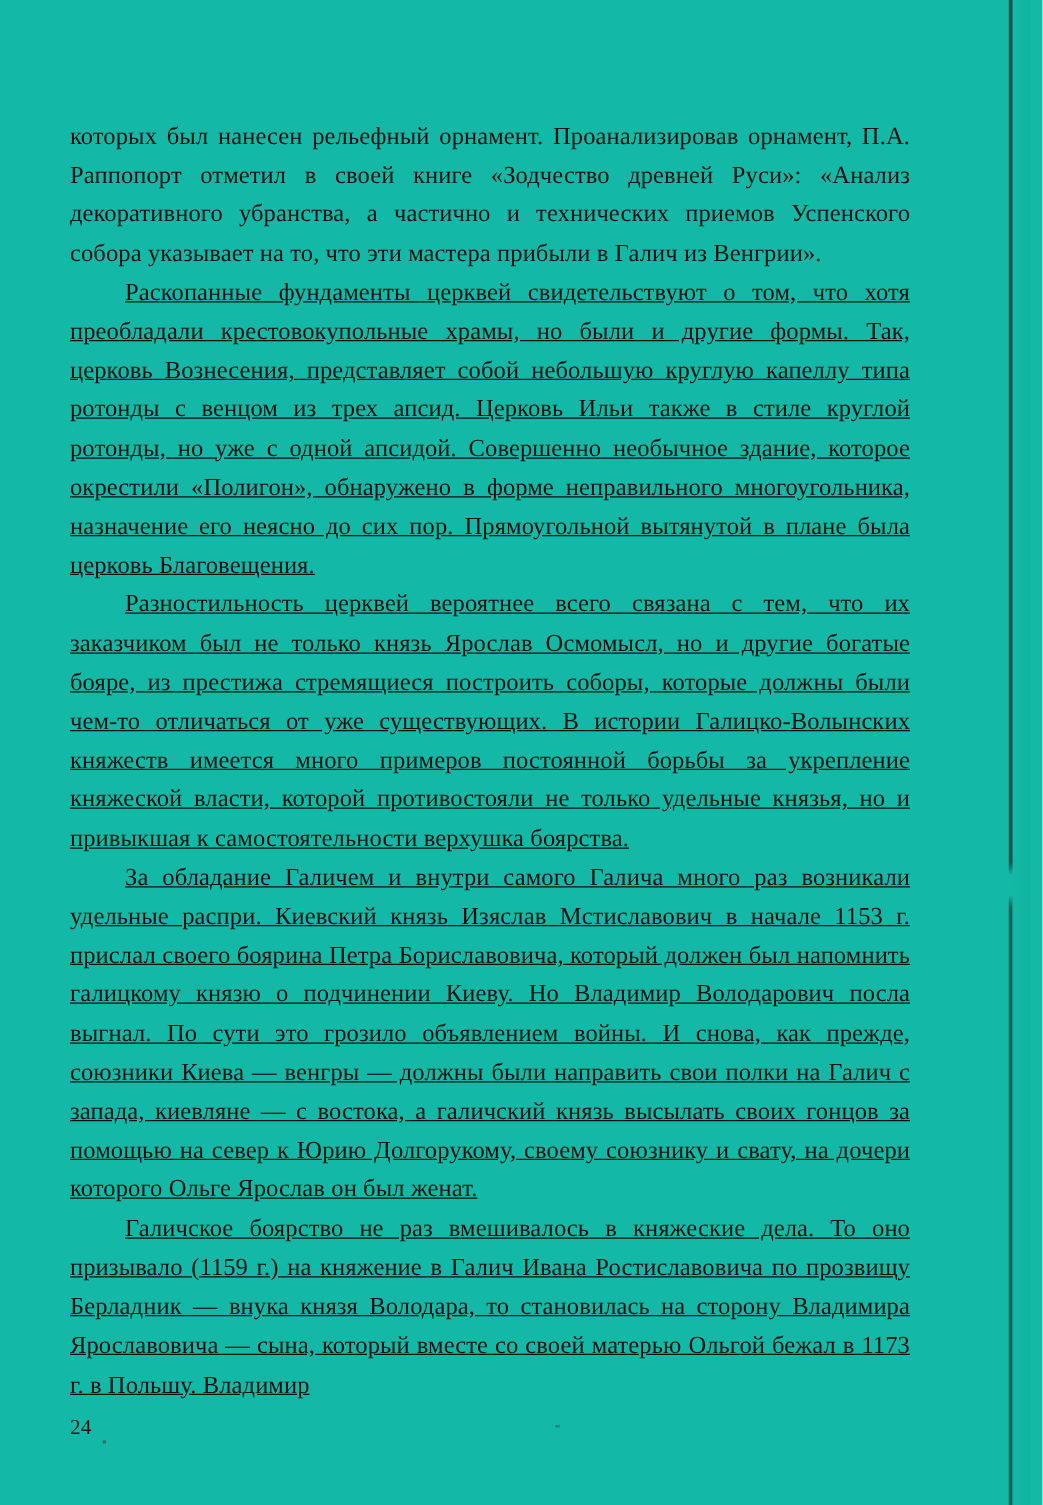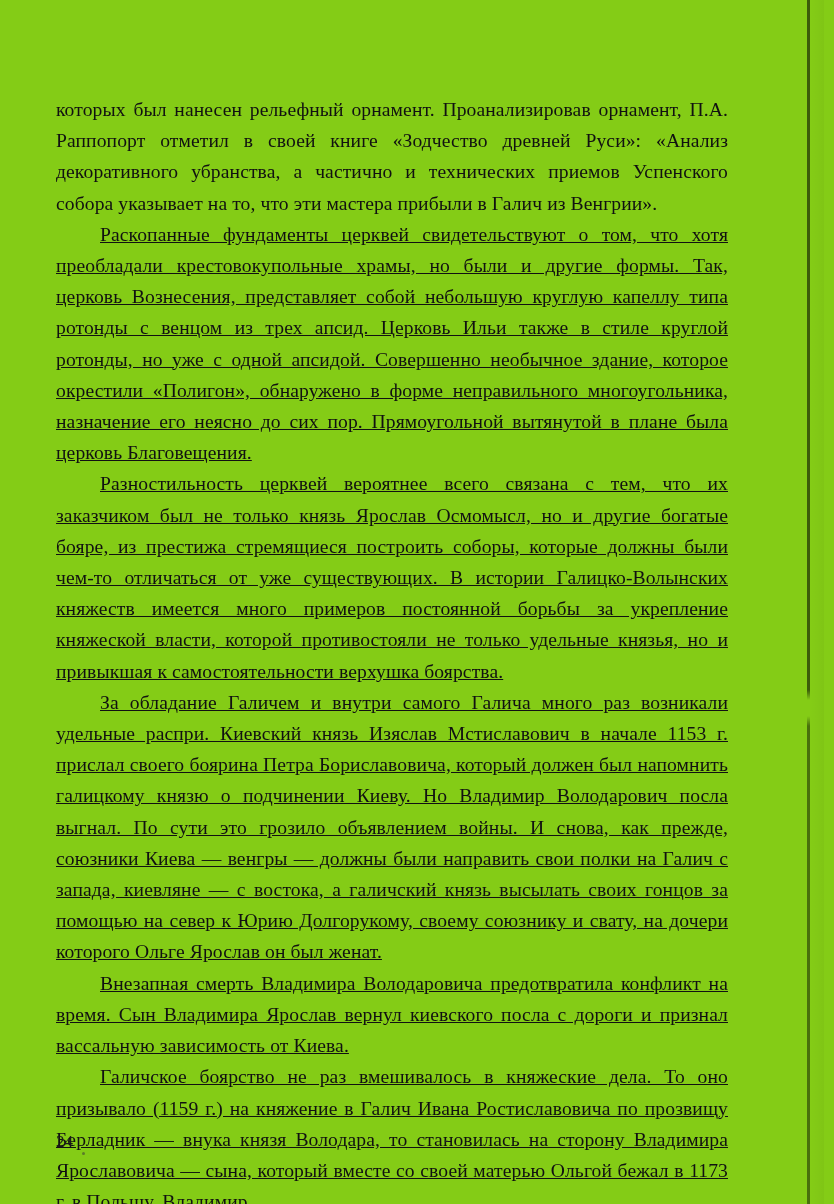--- a/index.html
+++ b/index.html
@@ -4,21 +4,21 @@
 <style>
   html, body {
     margin: 0;
     padding: 0;
     background: #ffffff;
   }
   .page {
     position: relative;
     width: 834px;
     height: 1204px;
-    background: #84cc16;
+    background: #14b8a6;
     overflow: hidden;
     font-family: "Liberation Serif", serif;
   }
   
   .scan-edge {
     position: absolute;
     top: 0;
     right: 24px;
     width: 3px;
     height: 1204px;
@@ -86,21 +86,20 @@
 <div class="page">
 
   <div class="scan-edge-soft"></div>
   <div class="scan-edge"></div>
 
   <div class="text-block">
     <p class="para">которых был нанесен рельефный орнамент. Проанализировав орнамент, П.А. Раппопорт отметил в своей книге «Зодчество древней Руси»: «Анализ декоративного убранства, а частично и технических приемов Успенского собора указывает на то, что эти мастера прибыли в Галич из Венгрии».</p>
     <p class="para indent">Раскопанные фундаменты церквей свидетельствуют о том, что хотя преобладали крестовокупольные храмы, но были и другие формы. Так, церковь Вознесения, представляет собой небольшую круглую капеллу типа ротонды с венцом из трех апсид. Церковь Ильи также в стиле круглой ротонды, но уже с одной апсидой. Совершенно необычное здание, которое окрестили «Полигон», обнаружено в форме неправильного многоугольника, назначение его неясно до сих пор. Прямоугольной вытянутой в плане была церковь Благовещения.</p>
     <p class="para indent">Разностильность церквей вероятнее всего связана с тем, что их заказчиком был не только князь Ярослав Осмомысл, но и другие богатые бояре, из престижа стремящиеся построить соборы, которые должны были чем-то отличаться от уже существующих. В истории Галицко-Волынских княжеств имеется много примеров постоянной борьбы за укрепление княжеской власти, которой противостояли не только удельные князья, но и привыкшая к самостоятельности верхушка боярства.</p>
     <p class="para indent">За обладание Галичем и внутри самого Галича много раз возникали удельные распри. Киевский князь Изяслав Мстиславович в начале 1153 г. прислал своего боярина Петра Бориславовича, который должен был напомнить галицкому князю о подчинении Киеву. Но Владимир Володарович посла выгнал. По сути это грозило объявлением войны. И снова, как прежде, союзники Киева — венгры — должны были направить свои полки на Галич с запада, киевляне — с востока, а галичский князь высылать своих гонцов за помощью на север к Юрию Долгорукому, своему союзнику и свату, на дочери которого Ольге Ярослав он был женат.</p>
-    <p class="para indent">Внезапная смерть Владимира Володаровича предотвратила конфликт на время. Сын Владимира Ярослав вернул киевского посла с дороги и признал вассальную зависимость от Киева.</p>
     <p class="para indent">Галичское боярство не раз вмешивалось в княжеские дела. То оно призывало (1159 г.) на княжение в Галич Ивана Ростиславовича по прозвищу Берладник — внука князя Володара, то становилась на сторону Владимира Ярославовича — сына, который вместе со своей матерью Ольгой бежал в 1173 г. в Польшу. Владимир</p>
   </div>
 
   <div class="page-number">24</div>
 
   <div class="speck s1"></div>
   <div class="speck s2"></div>
 
 </div>
 

